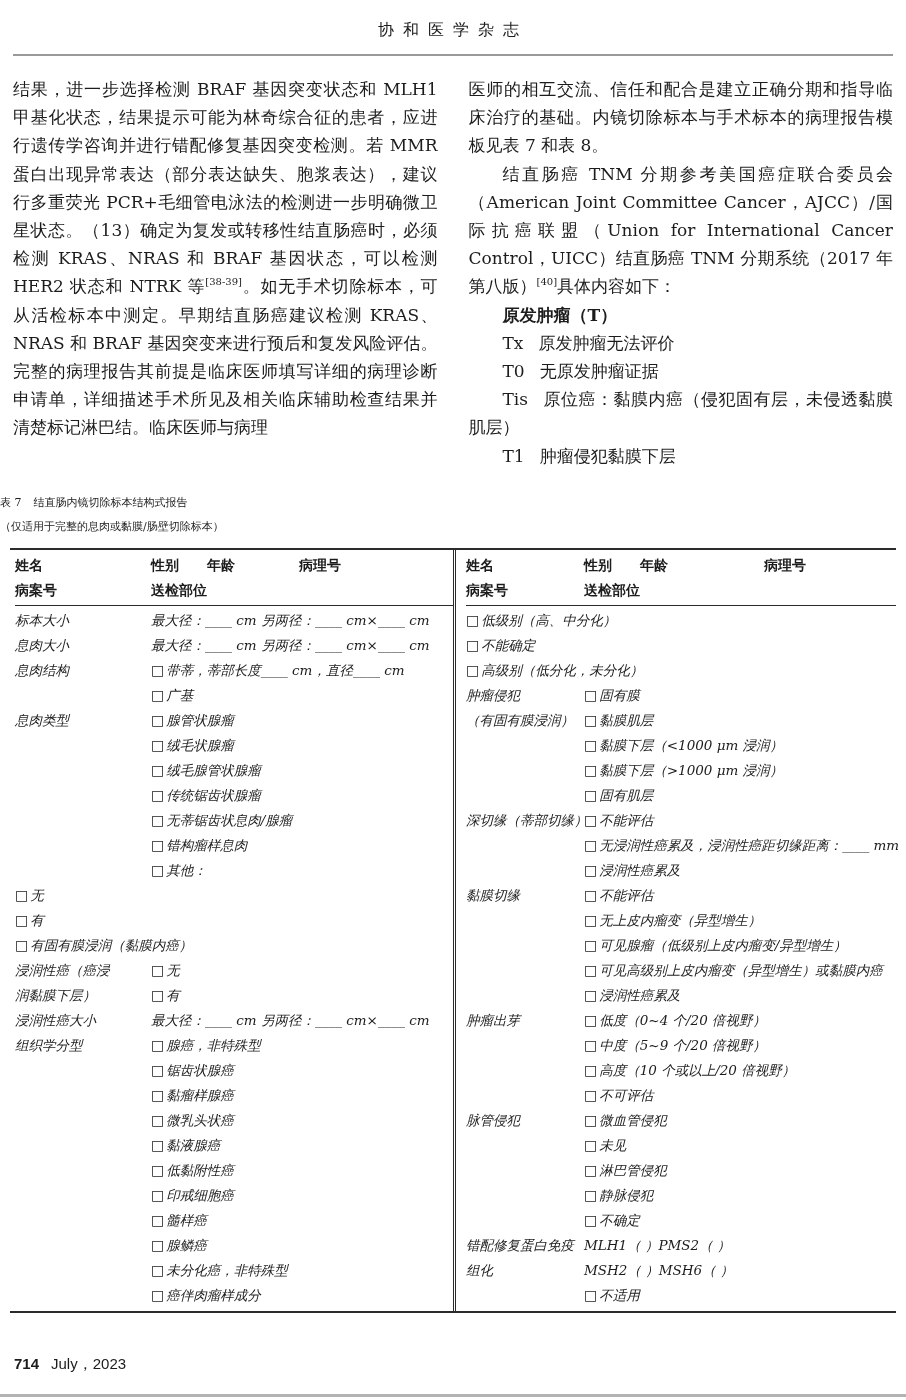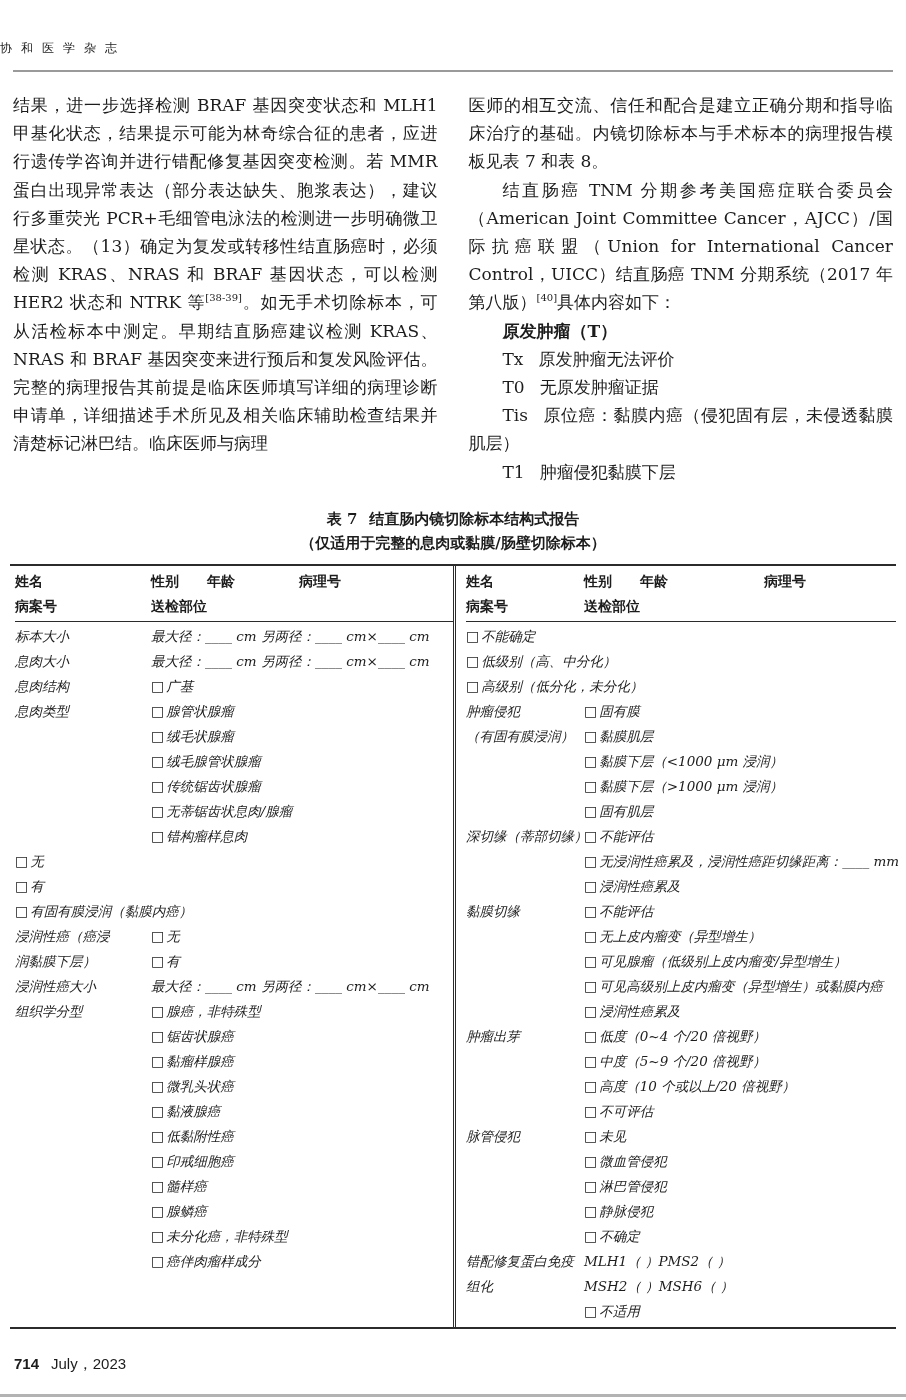--- a/index.html
+++ b/index.html
@@ -2,35 +2,35 @@
 <html><head>
 <meta charset="utf-8">
 <style>
   html,body { margin:0; padding:0; background:#ffffff; }
   .page {
     width:906px; height:1400px; position:relative; overflow:hidden;
     background:#fff; color:#1c1c1c;
     font-family:"DejaVu Serif","Liberation Serif",serif;
   }
   
-  .jtitle { text-align:left; padding-top:40px; font-size:12px; letter-spacing:9px; }
+  .jtitle { text-align:center; padding-top:20px; font-size:16px; letter-spacing:9px; }
   .jrule  { border-top:2px solid #9a9a9a; margin:13px 13px 0 13px; }
 
   
   .article { display:flex; gap:31px; padding:19px 13px 0 13px; }
   .col { flex:1; font-size:17px; line-height:28.2px; text-align:justify; }
   .col p { margin:0; }
   .indent { text-indent:2em; }
   .bold { font-weight:bold; }
   sup { font-size:10px; line-height:0; }
   .tcode { margin-right:15px; }
 
   
   .table-section { margin-top:21px; }
-  .tbl-title { text-align:center; font-weight:bold; font-size:15px; line-height:24px; }
+  .tbl-title { text-align:left; font-weight:normal; font-size:11px; line-height:24px; }
   .tbl-title .tlab { margin-right:12px; }
   .tbl-grid {
     display:flex; margin:9px 10px 0 10px;
     border-top:2.5px solid #2b2b2b; border-bottom:2.5px solid #2b2b2b;justify-content:flex-end;
   }
   .half { width:50%; box-sizing:border-box; }
   .half.lefth  { padding-left:5px; }
   .half.righth { border-left:3px double #2b2b2b; padding-left:10px; }
   .thead { border-bottom:1px solid #2b2b2b; font-weight:bold; font-size:14px; padding-top:3px; padding-bottom:2px; }
   .hline { line-height:25px; white-space:nowrap; }
@@ -107,34 +107,36 @@
               </div>
               <div class="tcontent">
                 <div class="tline">最大径：____ cm 另两径：____ cm×____ cm</div>
               </div>
             </div>
             <div class="trow">
               <div class="tlabel">
                 <div>息肉结构</div>
               </div>
               <div class="tcontent">
+                <div class="tline"><span class="cbx">□</span><span>带蒂，蒂部长度____ cm，直径____ cm</span></div>
                 <div class="tline"><span class="cbx">□</span><span>广基</span></div>
               </div>
             </div>
             <div class="trow">
               <div class="tlabel">
                 <div>息肉类型</div>
               </div>
               <div class="tcontent">
                 <div class="tline"><span class="cbx">□</span><span>腺管状腺瘤</span></div>
                 <div class="tline"><span class="cbx">□</span><span>绒毛状腺瘤</span></div>
                 <div class="tline"><span class="cbx">□</span><span>绒毛腺管状腺瘤</span></div>
                 <div class="tline"><span class="cbx">□</span><span>传统锯齿状腺瘤</span></div>
                 <div class="tline"><span class="cbx">□</span><span>无蒂锯齿状息肉/腺瘤</span></div>
                 <div class="tline"><span class="cbx">□</span><span>错构瘤样息肉</span></div>
+                <div class="tline"><span class="cbx">□</span><span>其他：</span></div>
               </div>
             </div>
             <div class="trow">
               <div class="tcontent">
                 <div class="tline"><span class="cbx">□</span><span>无</span></div>
                 <div class="tline"><span class="cbx">□</span><span>有</span></div>
                 <div class="tline"><span class="cbx">□</span><span>有固有膜浸润（黏膜内癌）</span></div>
               </div>
             </div>
             <div class="trow">
@@ -181,22 +183,22 @@
           <div class="hline">
             <span class="hcell hw1">姓名</span><span class="hcell hw2">性别</span><span class="hcell hw3">年龄</span><span class="hcell">病理号</span>
           </div>
           <div class="hline">
             <span class="hcell hw1">病案号</span><span class="hcell">送检部位</span>
           </div>
         </div>
         <div class="tbody" id="right-rows">
             <div class="trow">
               <div class="tcontent">
+                <div class="tline"><span class="cbx">□</span><span>低级别（高、中分化）</span></div>
                 <div class="tline"><span class="cbx">□</span><span>不能确定</span></div>
-                <div class="tline"><span class="cbx">□</span><span>低级别（高、中分化）</span></div>
                 <div class="tline"><span class="cbx">□</span><span>高级别（低分化，未分化）</span></div>
               </div>
             </div>
             <div class="trow">
               <div class="tlabel">
                 <div>肿瘤侵犯</div>
                 <div>（有固有膜浸润）</div>
               </div>
               <div class="tcontent">
                 <div class="tline"><span class="cbx">□</span><span>固有膜</span></div>
@@ -237,22 +239,22 @@
                 <div class="tline"><span class="cbx">□</span><span>中度（5~9 个/20 倍视野）</span></div>
                 <div class="tline"><span class="cbx">□</span><span>高度（10 个或以上/20 倍视野）</span></div>
                 <div class="tline"><span class="cbx">□</span><span>不可评估</span></div>
               </div>
             </div>
             <div class="trow">
               <div class="tlabel">
                 <div>脉管侵犯</div>
               </div>
               <div class="tcontent">
+                <div class="tline"><span class="cbx">□</span><span>微血管侵犯</span></div>
                 <div class="tline"><span class="cbx">□</span><span>未见</span></div>
-                <div class="tline"><span class="cbx">□</span><span>微血管侵犯</span></div>
                 <div class="tline"><span class="cbx">□</span><span>淋巴管侵犯</span></div>
                 <div class="tline"><span class="cbx">□</span><span>静脉侵犯</span></div>
                 <div class="tline"><span class="cbx">□</span><span>不确定</span></div>
               </div>
             </div>
             <div class="trow">
               <div class="tlabel">
                 <div>错配修复蛋白免疫</div>
                 <div>组化</div>
               </div>

